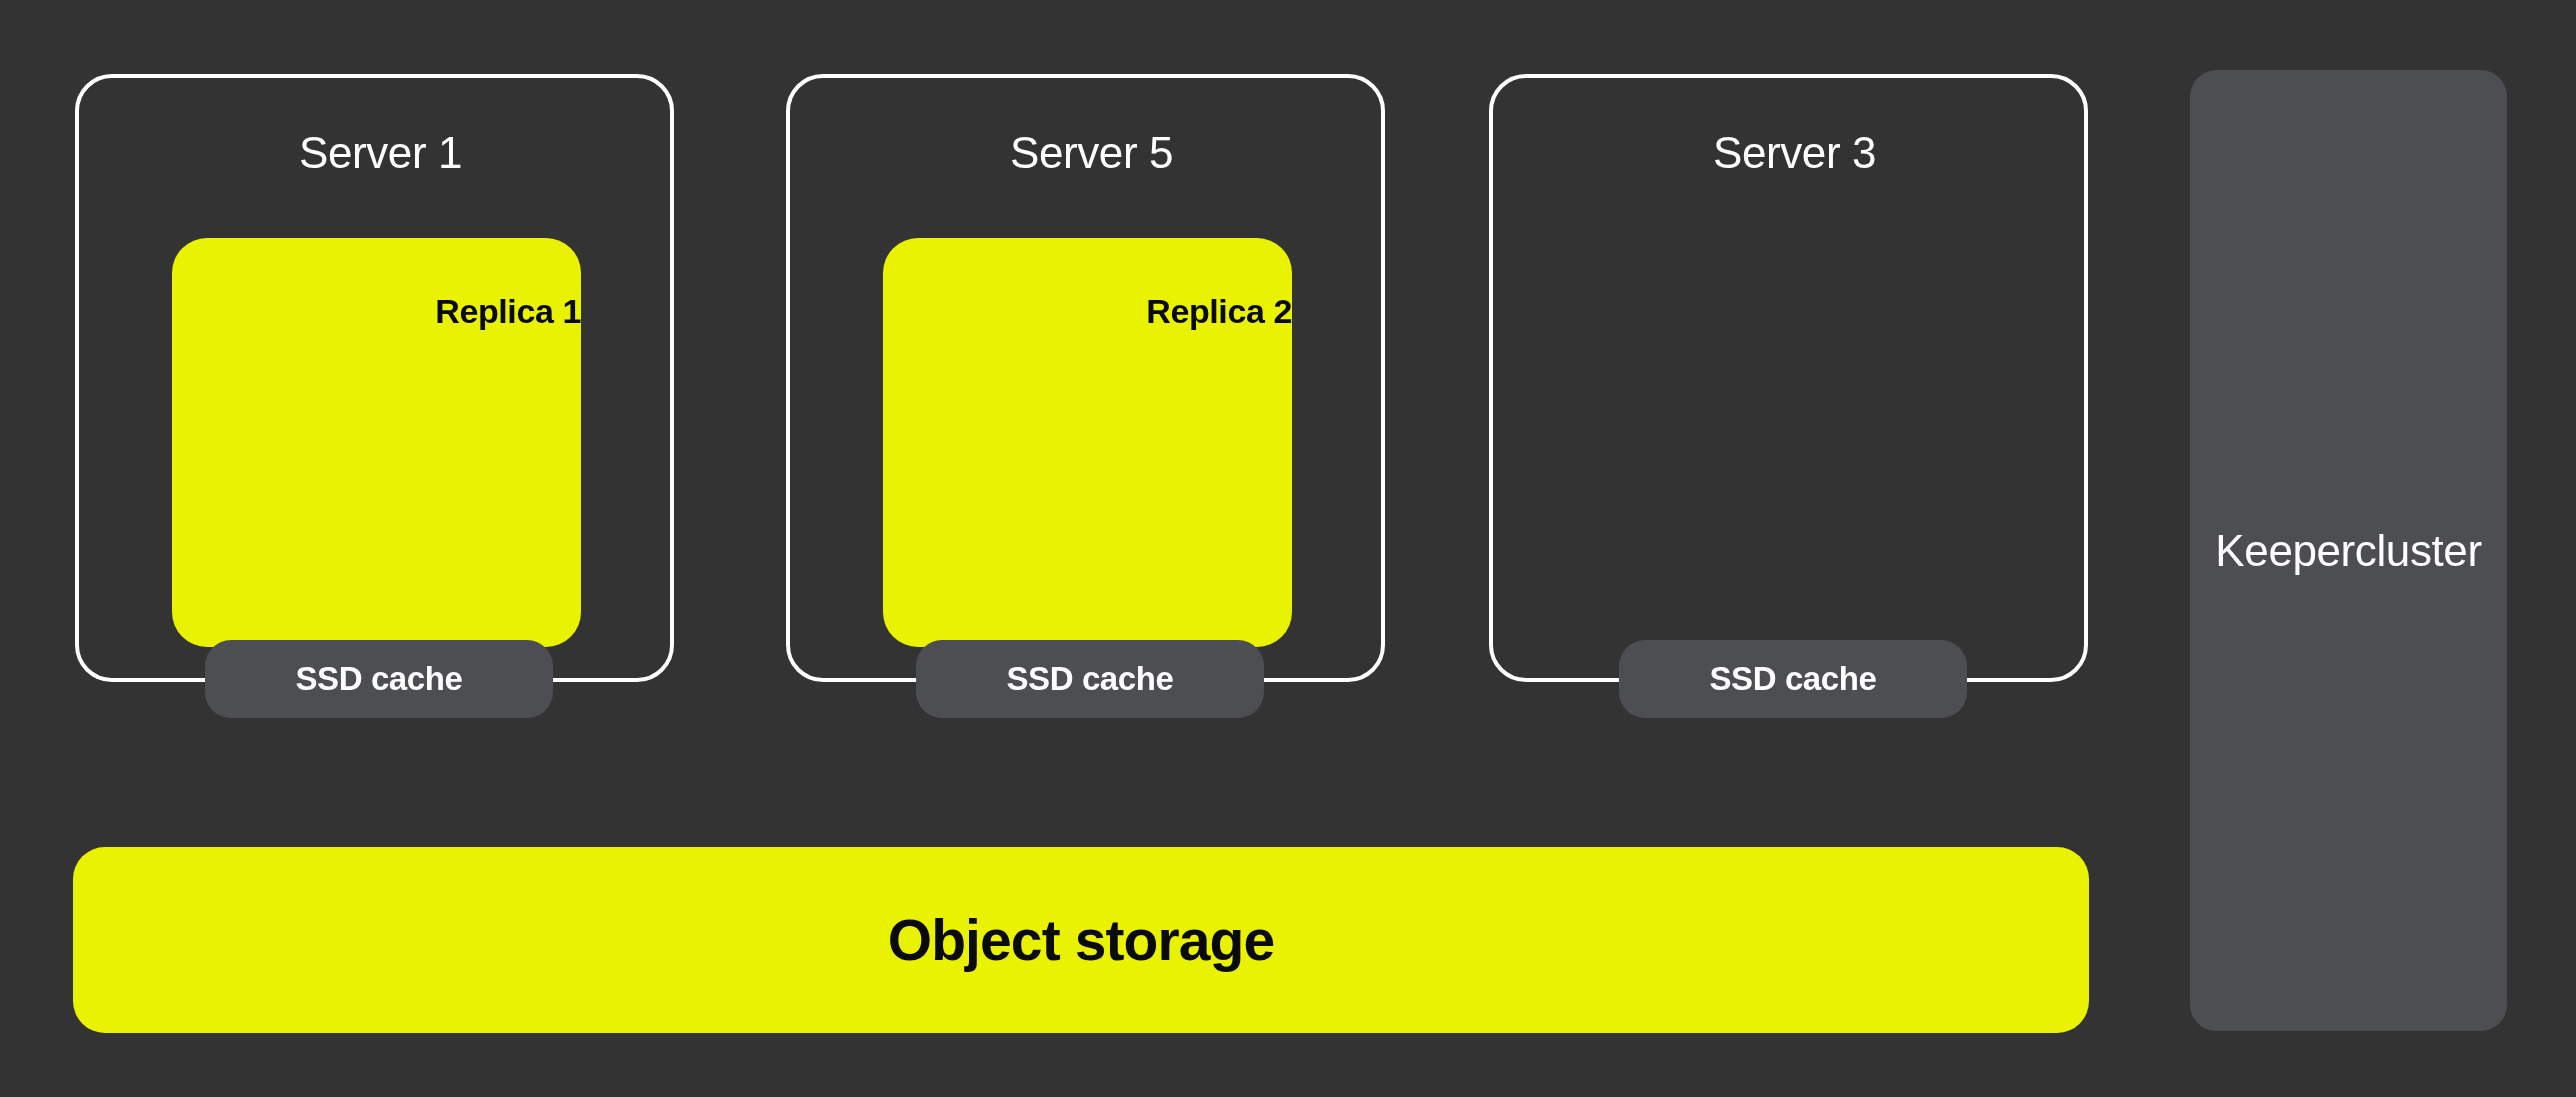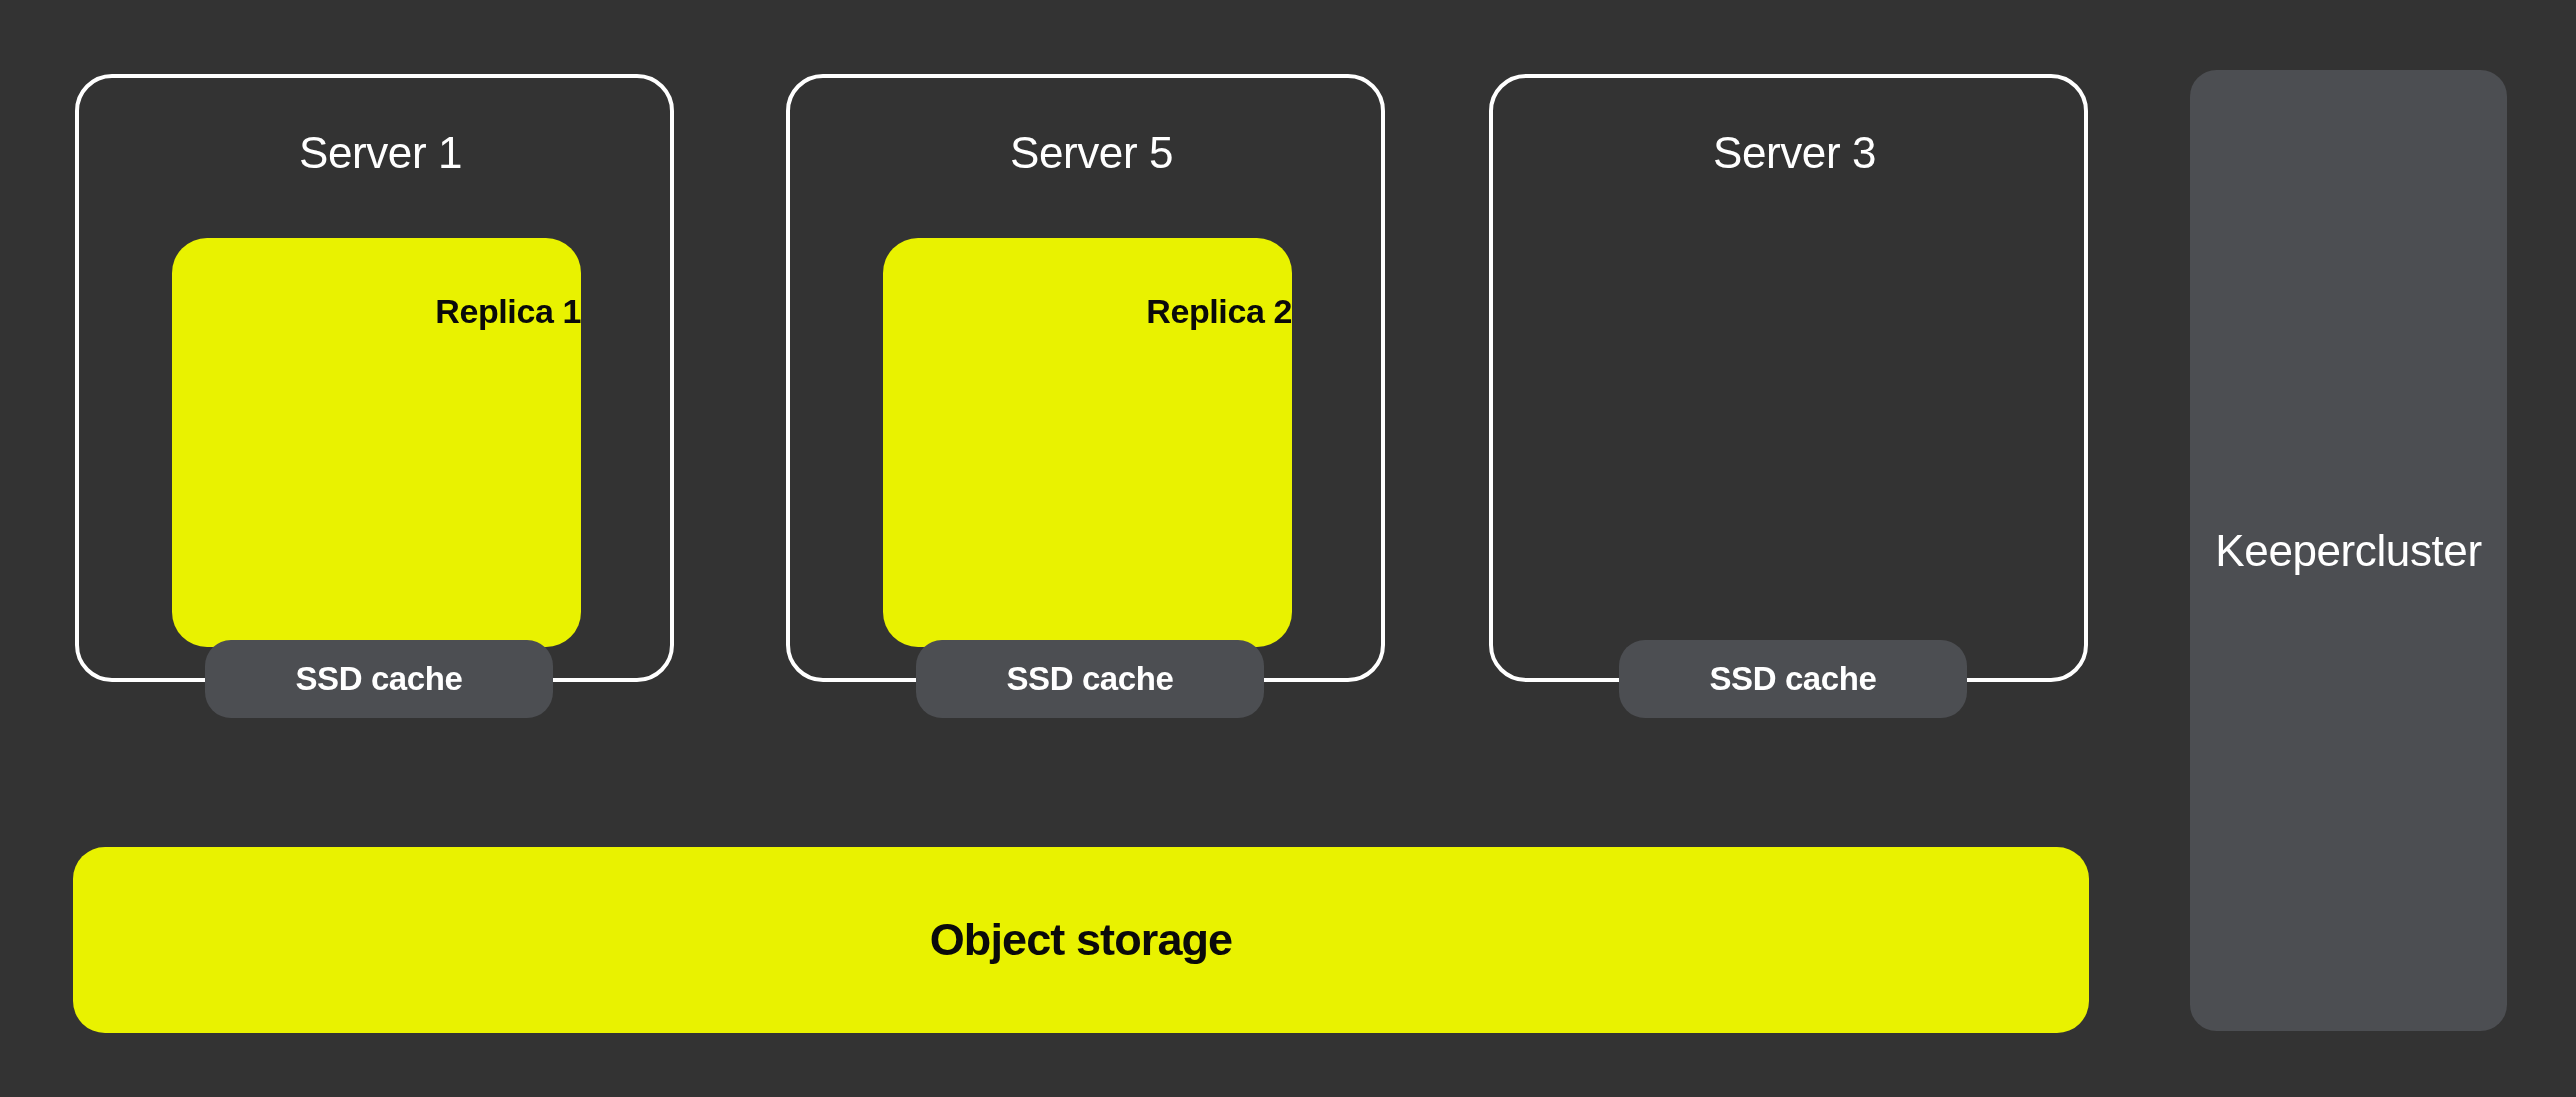--- a/index.html
+++ b/index.html
@@ -64,21 +64,21 @@
     color:var(--text-light);
   }
   
   .object-storage{
     position:absolute;left:73px;top:847px;width:2016px;height:186px;
     background:var(--accent-yellow);
     border-radius:32px;
     display:flex;align-items:center;justify-content:center;
   }
   .object-storage-label{
-    font-size:45px;font-weight:700;
+    font-size:57px;font-weight:700;
     letter-spacing:-0.9px;
     color:var(--text-dark);
     text-align:right;
   }
   
   .keeper-box{
     position:absolute;left:2190px;top:70px;width:317px;height:961px;
     background:var(--surface-gray);
     border-radius:26.5px;
     display:flex;flex-direction:row;align-items:center;justify-content:center;

